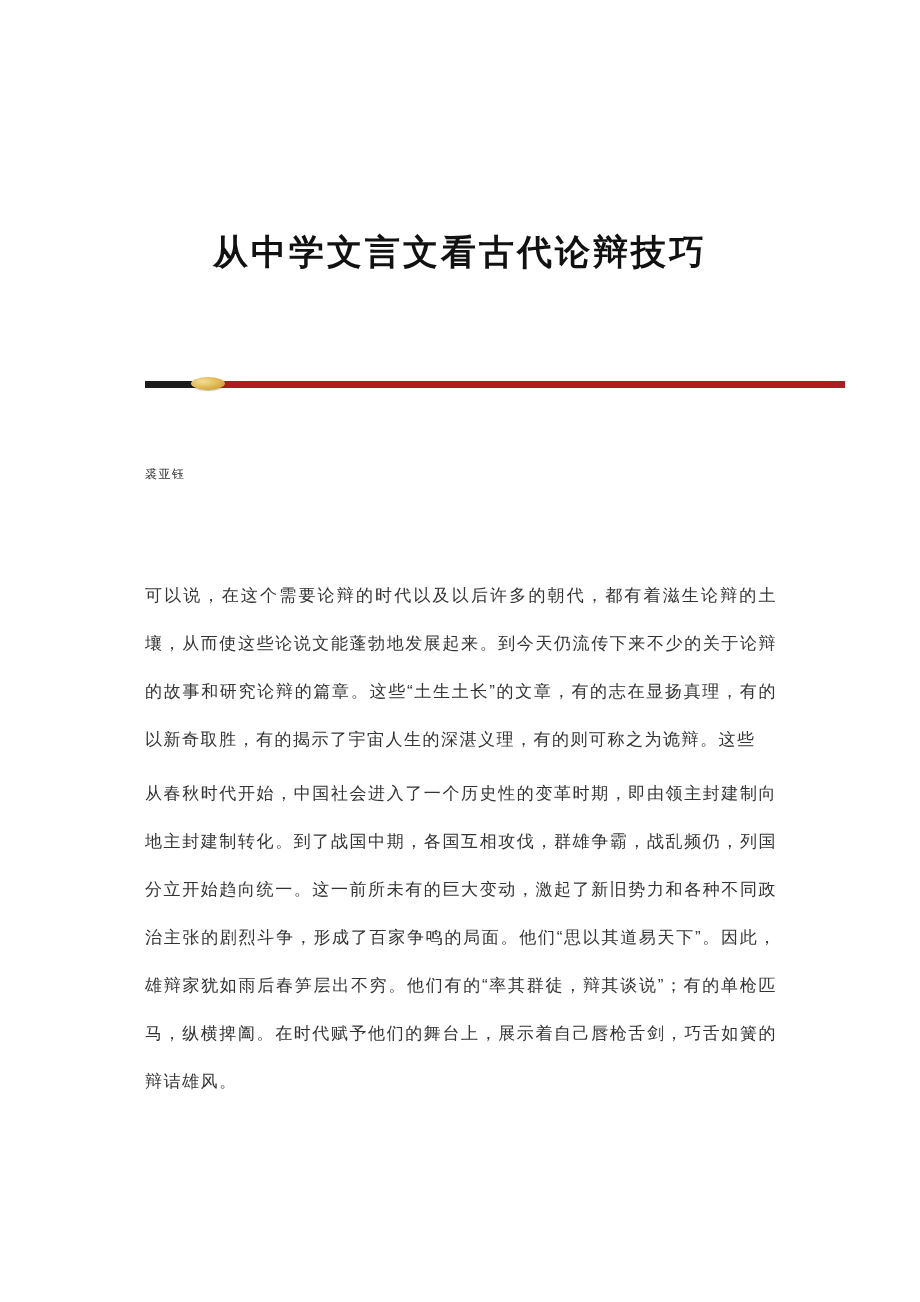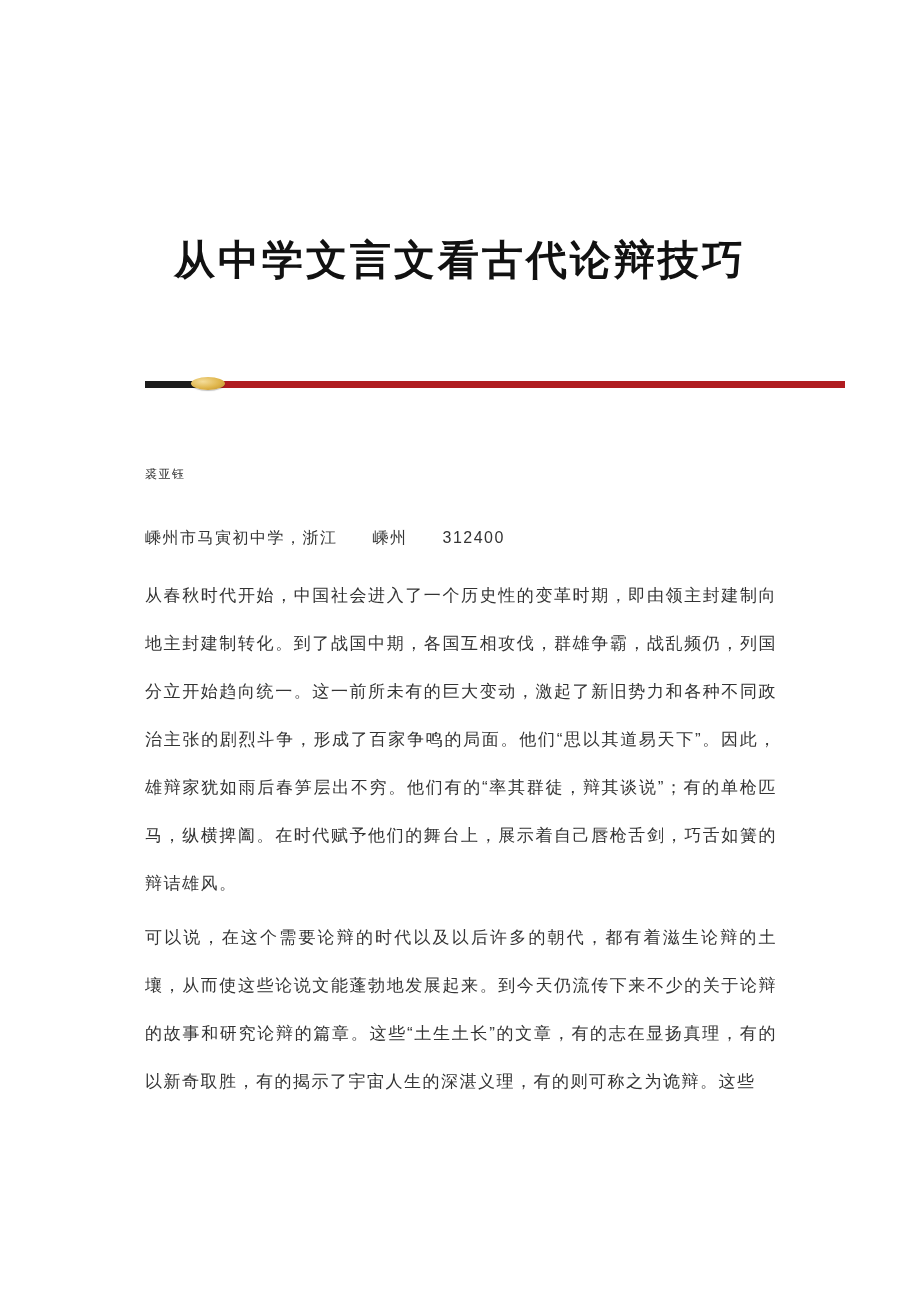--- a/index.html
+++ b/index.html
@@ -16,21 +16,21 @@
     font-family: "Liberation Sans", sans-serif;
     color: #333333;
   }
   .doc-title {
     position: absolute;
     top: 206px;
     left: 0;
     width: 100%;
     text-align: center;
     font-family: "DejaVu Serif", "Liberation Serif", serif;
-    font-size: 41px;
+    font-size: 35px;
     font-weight: bold;
     color: #111111;
     letter-spacing: 3px;
     white-space: nowrap;
   }
   .divider {
     position: absolute;
     top: 381px;
     left: 145px;
     width: 700px;
@@ -101,20 +101,19 @@
   <h1 class="doc-title">从中学文言文看古代论辩技巧</h1>
 
   <div class="divider">
     <div class="bar-red" style="background: rgb(176, 28, 32);"></div>
     <div class="bar-dark" style="background: rgb(28, 28, 28);"></div>
     <div class="gold-ellipse"></div>
   </div>
 
   <div class="meta-author">裘亚钰</div>
 
-  <div class="meta-affiliation">嵊州市马寅初中学，浙江　　嵊州　　312400</div>
 
   <div class="body-text">
+    <p>可以说，在这个需要论辩的时代以及以后许多的朝代，都有着滋生论辩的土壤，从而使这些论说文能蓬勃地发展起来。到今天仍流传下来不少的关于论辩的故事和研究论辩的篇章。这些“土生土长”的文章，有的志在显扬真理，有的以新奇取胜，有的揭示了宇宙人生的深湛义理，有的则可称之为诡辩。这些</p>
     <p>从春秋时代开始，中国社会进入了一个历史性的变革时期，即由领主封建制向地主封建制转化。到了战国中期，各国互相攻伐，群雄争霸，战乱频仍，列国分立开始趋向统一。这一前所未有的巨大变动，激起了新旧势力和各种不同政治主张的剧烈斗争，形成了百家争鸣的局面。他们“思以其道易天下”。因此，雄辩家犹如雨后春笋层出不穷。他们有的“率其群徒，辩其谈说”；有的单枪匹马，纵横捭阖。在时代赋予他们的舞台上，展示着自己唇枪舌剑，巧舌如簧的辩诘雄风。</p>
-    <p>可以说，在这个需要论辩的时代以及以后许多的朝代，都有着滋生论辩的土壤，从而使这些论说文能蓬勃地发展起来。到今天仍流传下来不少的关于论辩的故事和研究论辩的篇章。这些“土生土长”的文章，有的志在显扬真理，有的以新奇取胜，有的揭示了宇宙人生的深湛义理，有的则可称之为诡辩。这些</p>
   </div>
 
 </div>
 
 </body></html>

